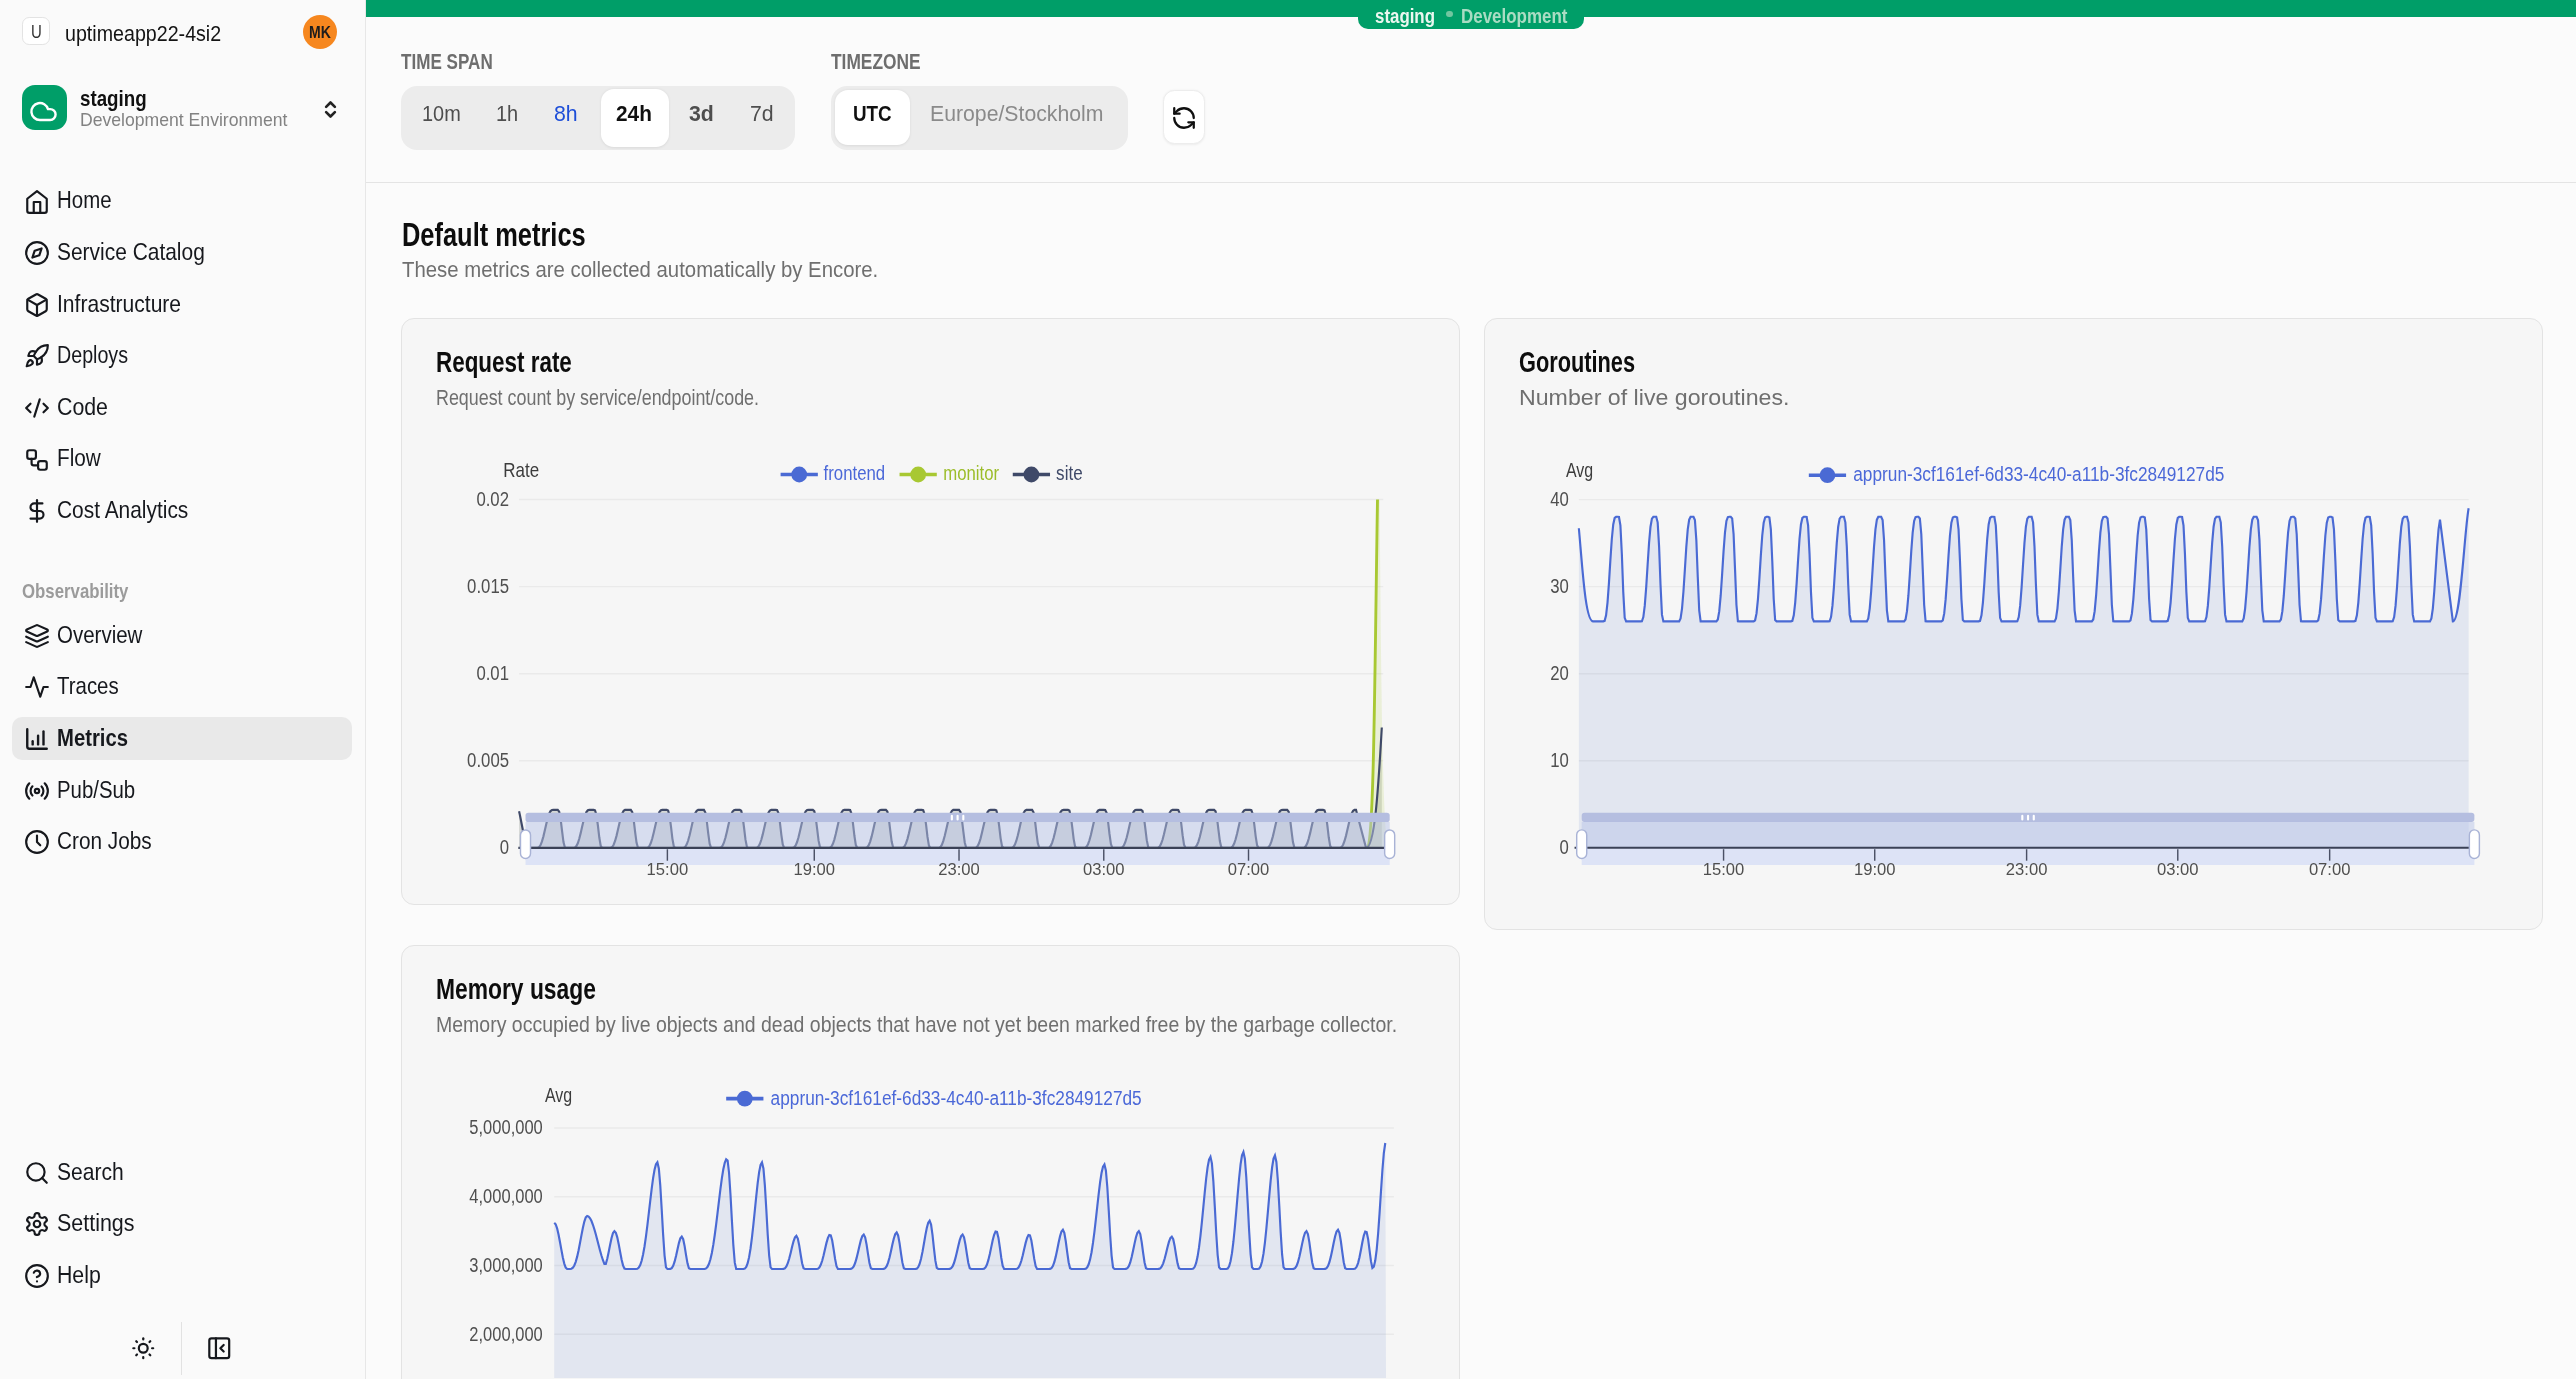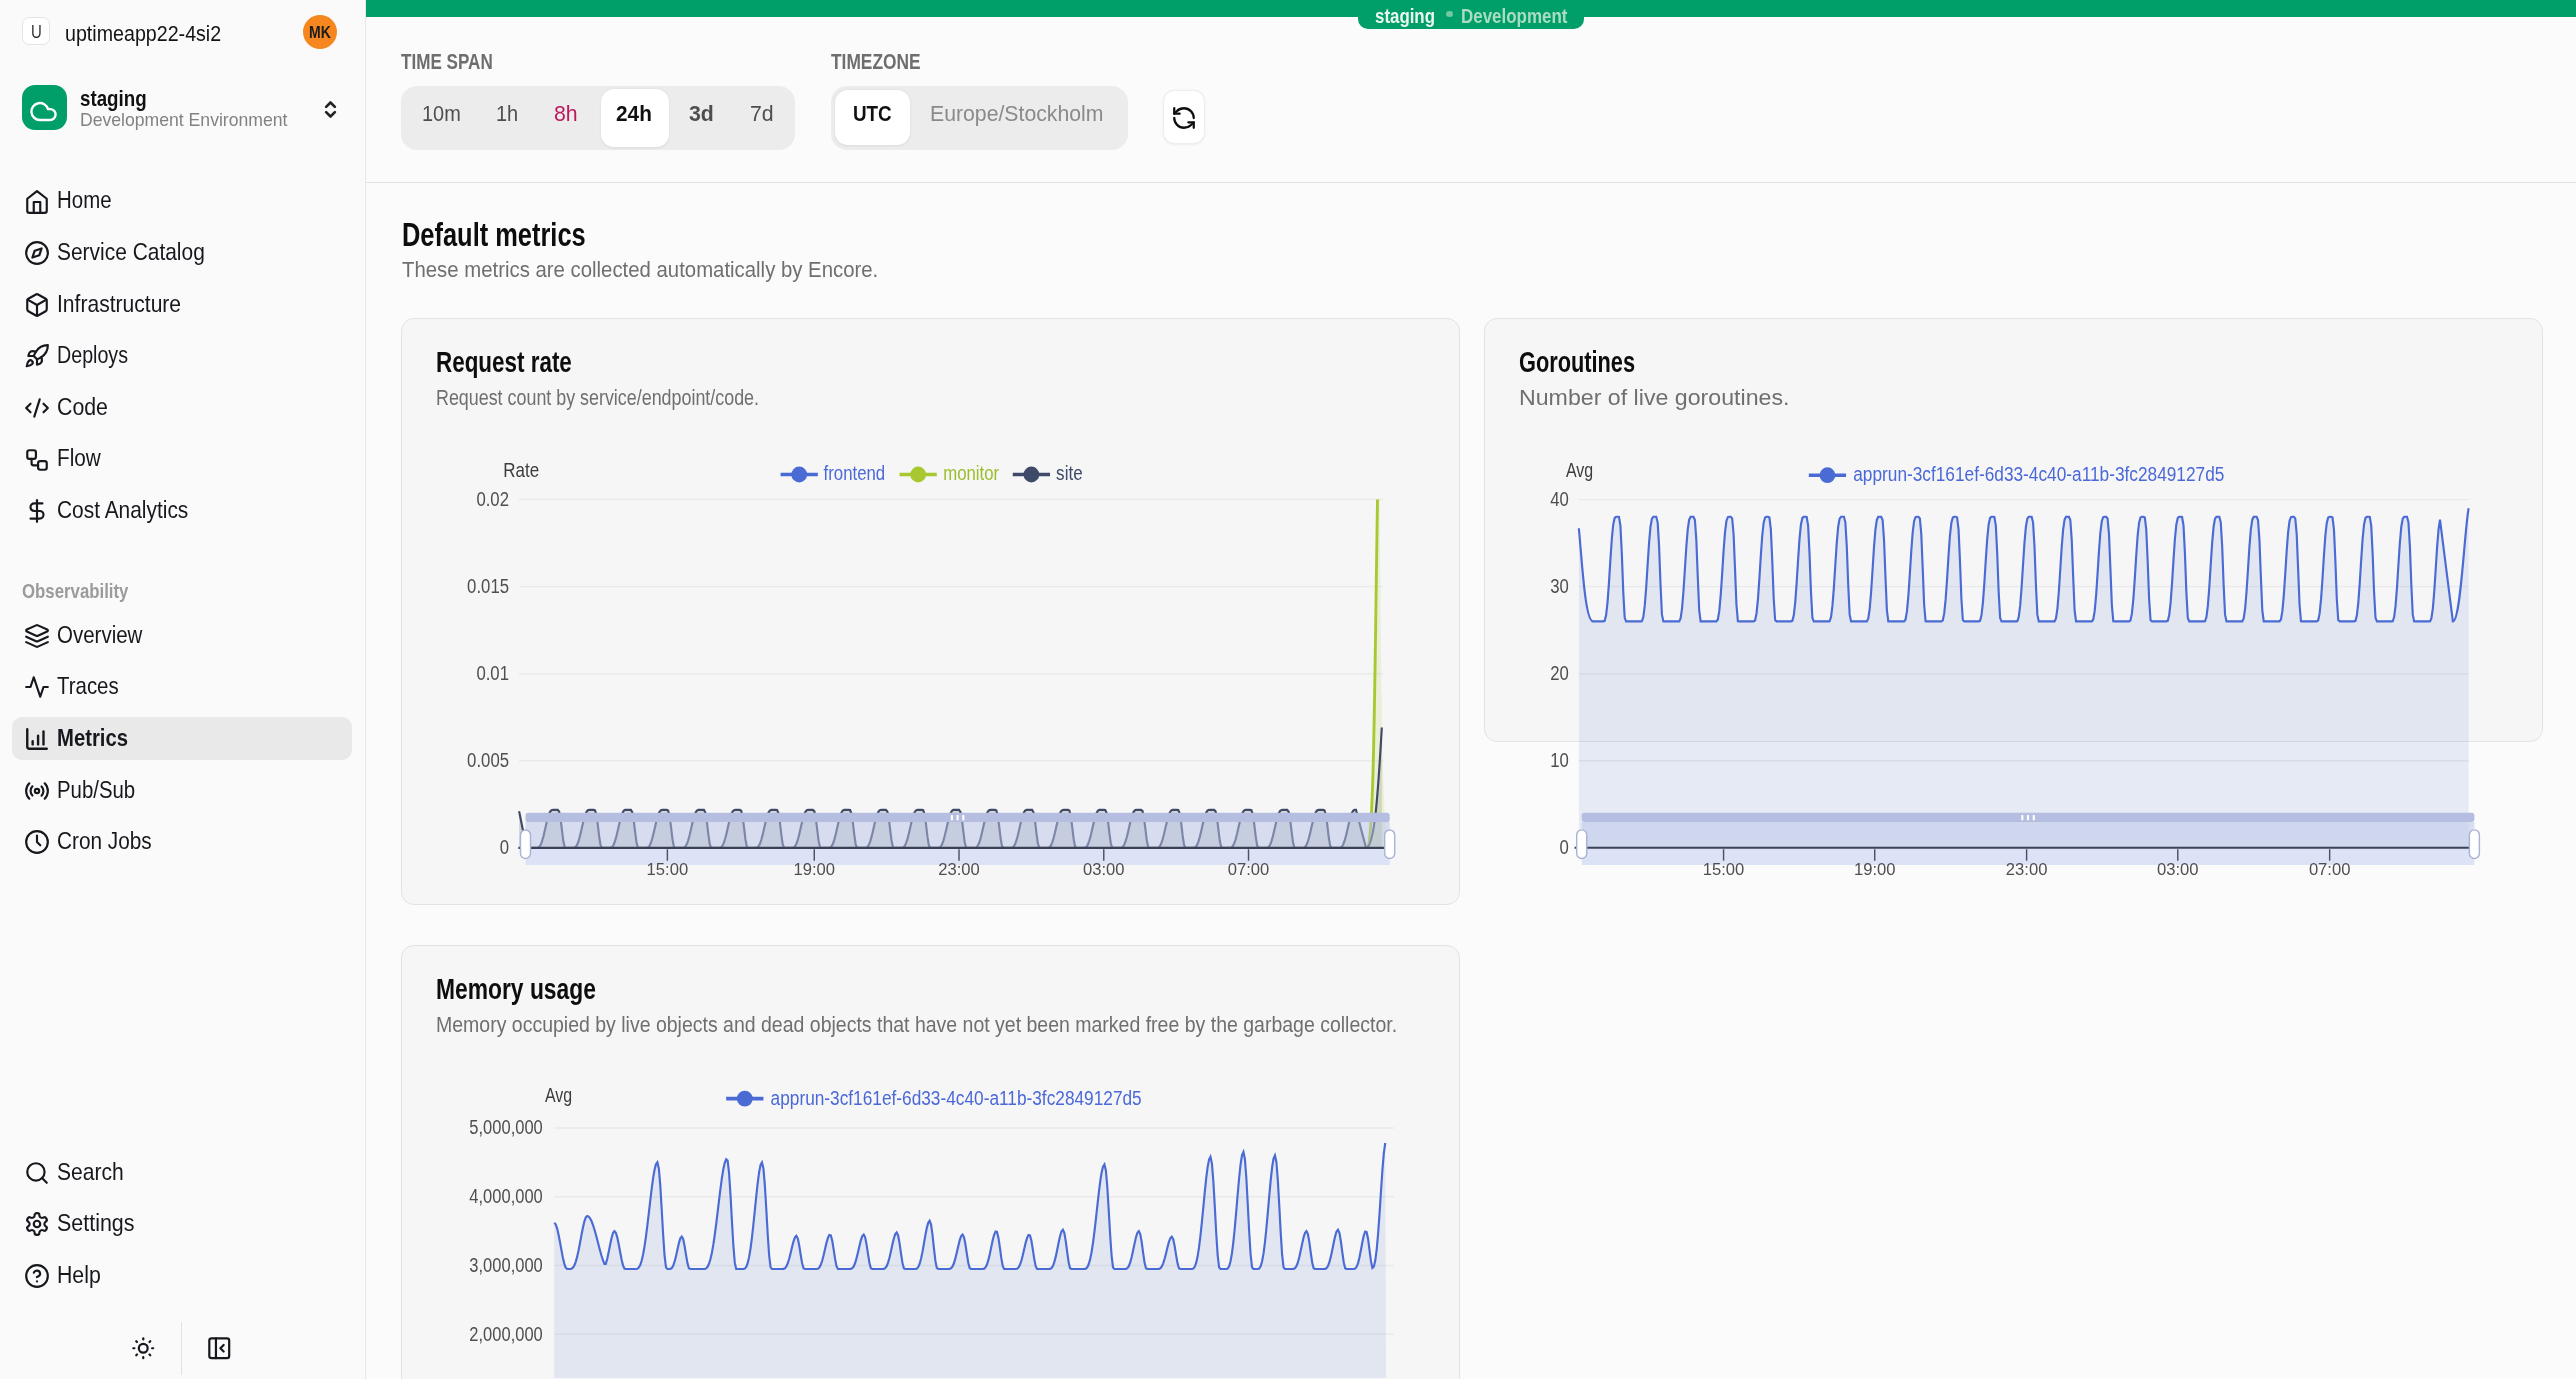--- a/index.html
+++ b/index.html
@@ -133,21 +133,21 @@
 <div style="position:absolute;left:1358px;top:0;width:226px;height:29px;background:#009e68;border-radius:0 0 10px 10px;"></div>
 <div style="position:absolute;top:5px;left:1375px;transform-origin:0 0;font-size:20px;font-weight:700;color:#eaf7f0;white-space:nowrap;transform:scaleX(0.8434);">staging</div>
 <div style="position:absolute;left:1446px;top:10.8px;width:6.5px;height:6.5px;border-radius:50%;background:#72c6a0;"></div>
 <div style="position:absolute;top:5px;left:1461px;transform-origin:0 0;font-size:20px;font-weight:700;color:#a9dcc3;white-space:nowrap;transform:scaleX(0.8473);">Development</div>
 <div style="position:absolute;top:50px;left:401px;transform-origin:0 0;font-size:21.5px;font-weight:700;color:#6e6e6e;white-space:nowrap;transform:scaleX(0.7943);">TIME SPAN</div>
 <div style="position:absolute;top:50px;left:831px;transform-origin:0 0;font-size:21.5px;font-weight:700;color:#6e6e6e;white-space:nowrap;transform:scaleX(0.8065);">TIMEZONE</div>
 <div style="position:absolute;left:401px;top:86px;width:394px;height:64px;background:#ececec;border-radius:16px;"></div>
 <div style="position:absolute;left:601px;top:89px;width:68px;height:58px;background:#fff;border-radius:13px;box-shadow:0 0.7px 2.9px rgba(0,0,0,0.08);"></div>
 <div style="position:absolute;top:102px;left:422px;transform-origin:0 0;font-size:21.5px;font-weight:400;color:#4e4e4e;white-space:nowrap;transform:scaleX(0.9253);">10m</div>
 <div style="position:absolute;top:102px;left:496px;transform-origin:0 0;font-size:21.5px;font-weight:400;color:#4e4e4e;white-space:nowrap;transform:scaleX(0.9288);">1h</div>
-<div style="position:absolute;top:102px;left:554px;transform-origin:0 0;font-size:21.5px;font-weight:400;color:#be185d;white-space:nowrap;transform:scaleX(0.9888);">8h</div>
+<div style="position:absolute;top:102px;left:554px;transform-origin:0 0;font-size:21.5px;font-weight:400;color:#1d4ed8;white-space:nowrap;transform:scaleX(0.9888);">8h</div>
 <div style="position:absolute;top:102px;left:616px;transform-origin:0 0;font-size:21.5px;font-weight:700;color:#101010;white-space:nowrap;transform:scaleX(0.9671);">24h</div>
 <div style="position:absolute;top:102px;left:689px;transform-origin:0 0;font-size:21.5px;font-weight:700;color:#4e4e4e;white-space:nowrap;transform:scaleX(0.9888);">3d</div>
 <div style="position:absolute;top:102px;left:750px;transform-origin:0 0;font-size:21.5px;font-weight:400;color:#4e4e4e;white-space:nowrap;transform:scaleX(0.9888);">7d</div>
 <div style="position:absolute;left:831px;top:86px;width:297px;height:64px;background:#ececec;border-radius:16px;"></div>
 <div style="position:absolute;left:835px;top:90px;width:75px;height:55px;background:#fff;border-radius:13px;box-shadow:0 0.7px 2.9px rgba(0,0,0,0.08);"></div>
 <div style="position:absolute;top:102px;left:853px;transform-origin:0 0;font-size:21.5px;font-weight:700;color:#101010;white-space:nowrap;transform:scaleX(0.8756);">UTC</div>
 <div style="position:absolute;top:102px;left:930px;transform-origin:0 0;font-size:21.5px;font-weight:400;color:#8a8a8a;white-space:nowrap;transform:scaleX(0.9872);">Europe/Stockholm</div>
 <div style="position:absolute;left:1163px;top:90px;width:42px;height:54px;background:#fff;border:0.7px solid #ededed;border-radius:11.5px;box-shadow:0 0.7px 2.2px rgba(0,0,0,0.06);box-sizing:border-box;"></div>
 <div style="position:absolute;left:1171px;top:105px;"><svg width="26" height="26" viewBox="0 0 24 24" fill="none" stroke="#101010" stroke-width="2.1" stroke-linecap="round" stroke-linejoin="round">
       <path d="M21 12a9 9 0 0 0-9-9 9.75 9.75 0 0 0-6.74 2.74L3 8"></path>
@@ -199,21 +199,21 @@
       <line x1="575" y1="740" x2="575" y2="756" stroke="#4a5065" stroke-width="2"></line>
       <text x="575" y="776" text-anchor="middle" font-size="24" fill="#4f4f4f" textLength="58" lengthAdjust="spacingAndGlyphs">19:00</text>
       <line x1="777" y1="740" x2="777" y2="756" stroke="#4a5065" stroke-width="2"></line>
       <text x="777" y="776" text-anchor="middle" font-size="24" fill="#4f4f4f" textLength="58" lengthAdjust="spacingAndGlyphs">23:00</text>
       <line x1="979" y1="740" x2="979" y2="756" stroke="#4a5065" stroke-width="2"></line>
       <text x="979" y="776" text-anchor="middle" font-size="24" fill="#4f4f4f" textLength="58" lengthAdjust="spacingAndGlyphs">03:00</text>
       <line x1="1181" y1="740" x2="1181" y2="756" stroke="#4a5065" stroke-width="2"></line>
       <text x="1181" y="776" text-anchor="middle" font-size="24" fill="#4f4f4f" textLength="58" lengthAdjust="spacingAndGlyphs">07:00</text>
     </svg>
   </div>
-<div class="card" style="left:1484px;top:318px;width:1059px;height:424px;">
+<div class="card" style="left:1484px;top:318px;width:1059px;height:612px;">
     <div style="position:absolute;top:27px;left:34px;transform-origin:0 0;font-size:29px;font-weight:700;color:#0d0d0d;white-space:nowrap;transform:scaleX(0.7500);">Goroutines</div>
     <div style="position:absolute;top:66px;left:34px;transform-origin:0 0;font-size:22px;font-weight:400;color:#6f6f6f;white-space:nowrap;transform:scaleX(1.0531);">Number of live goroutines.</div>
     <svg width="1056" height="584" viewBox="0 0 1474 815" style="position:absolute;left:0;top:0;">
       <line x1="131" y1="252" x2="1373" y2="252" stroke="#eaeaea" stroke-width="2"></line>
       <line x1="131" y1="373.5" x2="1373" y2="373.5" stroke="#eaeaea" stroke-width="2"></line>
       <line x1="131" y1="495" x2="1373" y2="495" stroke="#eaeaea" stroke-width="2"></line>
       <line x1="131" y1="616.5" x2="1373" y2="616.5" stroke="#eaeaea" stroke-width="2"></line>
       <text x="117" y="261" text-anchor="end" font-size="28" fill="#4f4f4f" textLength="26" lengthAdjust="spacingAndGlyphs">40</text>
       <text x="117" y="382.5" text-anchor="end" font-size="28" fill="#4f4f4f" textLength="26" lengthAdjust="spacingAndGlyphs">30</text>
       <text x="117" y="504" text-anchor="end" font-size="28" fill="#4f4f4f" textLength="26" lengthAdjust="spacingAndGlyphs">20</text>

